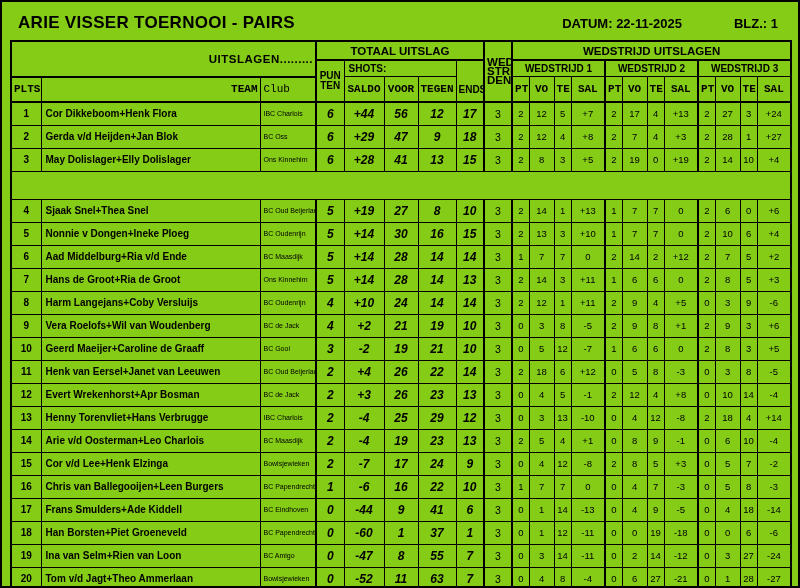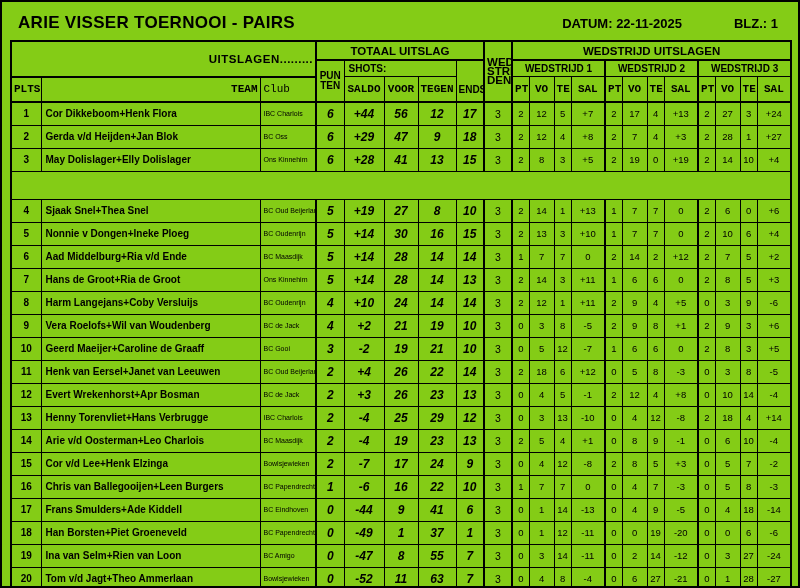--- a/index.html
+++ b/index.html
@@ -524,33 +524,33 @@
           <td class="c-m sec">0</td>
           <td class="c-m">4</td>
           <td class="c-m">18</td>
           <td class="c-m">-14</td>
         </tr>
         <tr>
           <td class="c-plts">18</td>
           <td class="c-team">Han Borsten+Piet Groeneveld</td>
           <td class="c-club">BC Papendrecht</td>
           <td class="c-tot sec">0</td>
-          <td class="c-tot">-49</td>
+          <td class="c-tot">-60</td>
           <td class="c-tot">1</td>
           <td class="c-tot">37</td>
           <td class="c-tot">1</td>
           <td class="c-wedn sec">3</td>
           <td class="c-m sec">0</td>
           <td class="c-m">1</td>
           <td class="c-m">12</td>
           <td class="c-m">-11</td>
           <td class="c-m sec">0</td>
           <td class="c-m">0</td>
           <td class="c-m">19</td>
-          <td class="c-m">-20</td>
+          <td class="c-m">-18</td>
           <td class="c-m sec">0</td>
           <td class="c-m">0</td>
           <td class="c-m">6</td>
           <td class="c-m">-6</td>
         </tr>
         <tr>
           <td class="c-plts">19</td>
           <td class="c-team">Ina van Selm+Rien van Loon</td>
           <td class="c-club">BC Amigo</td>
           <td class="c-tot sec">0</td>

